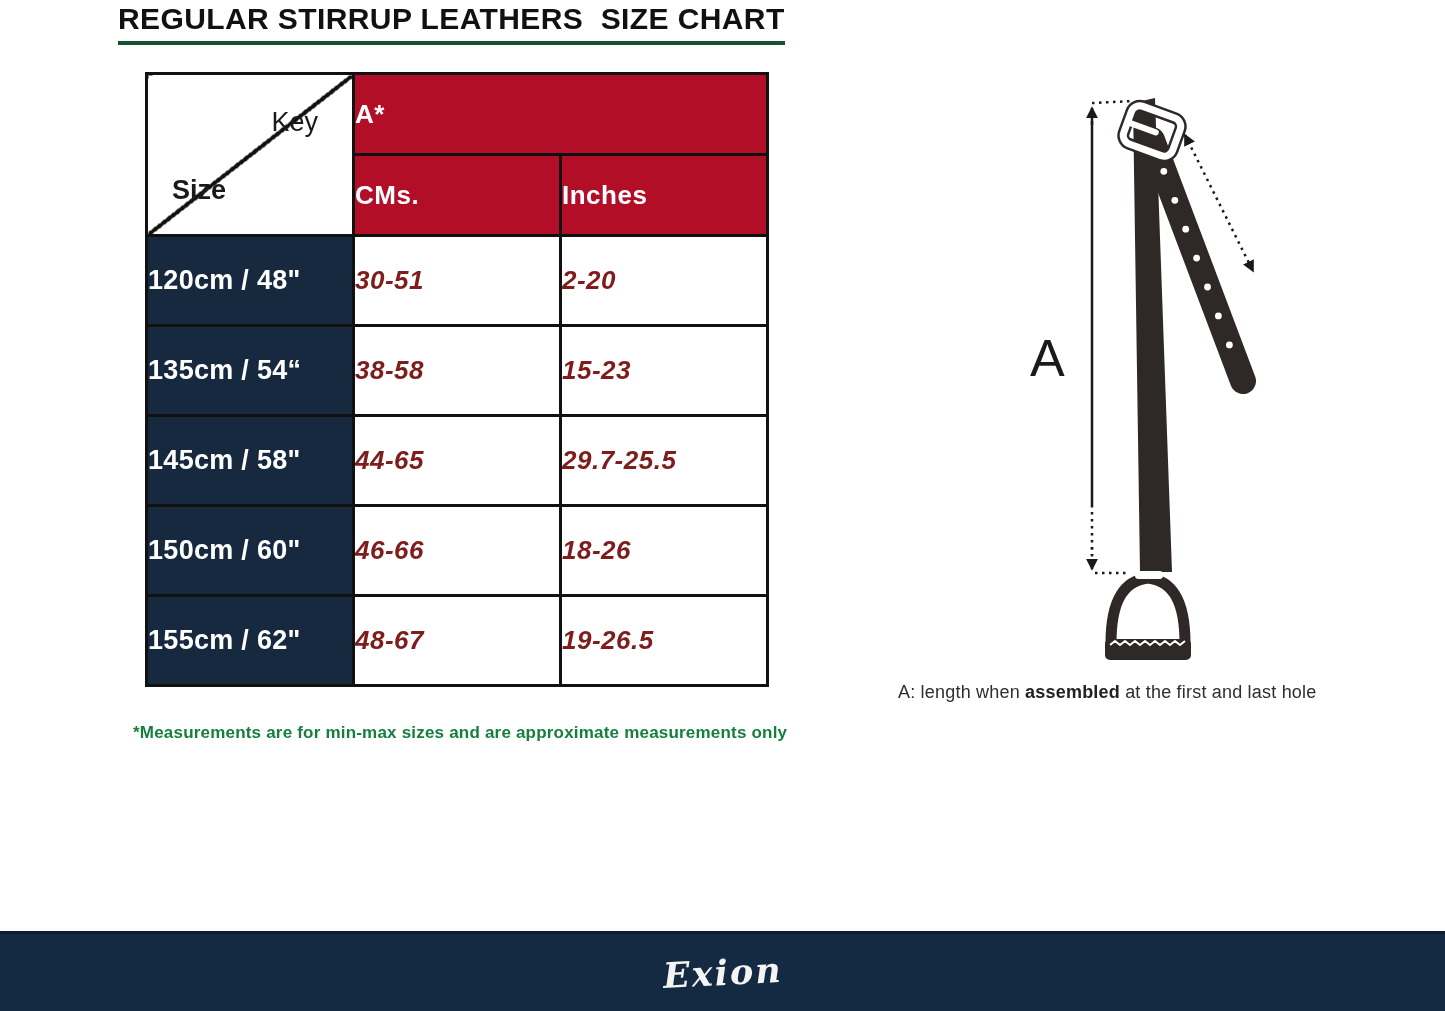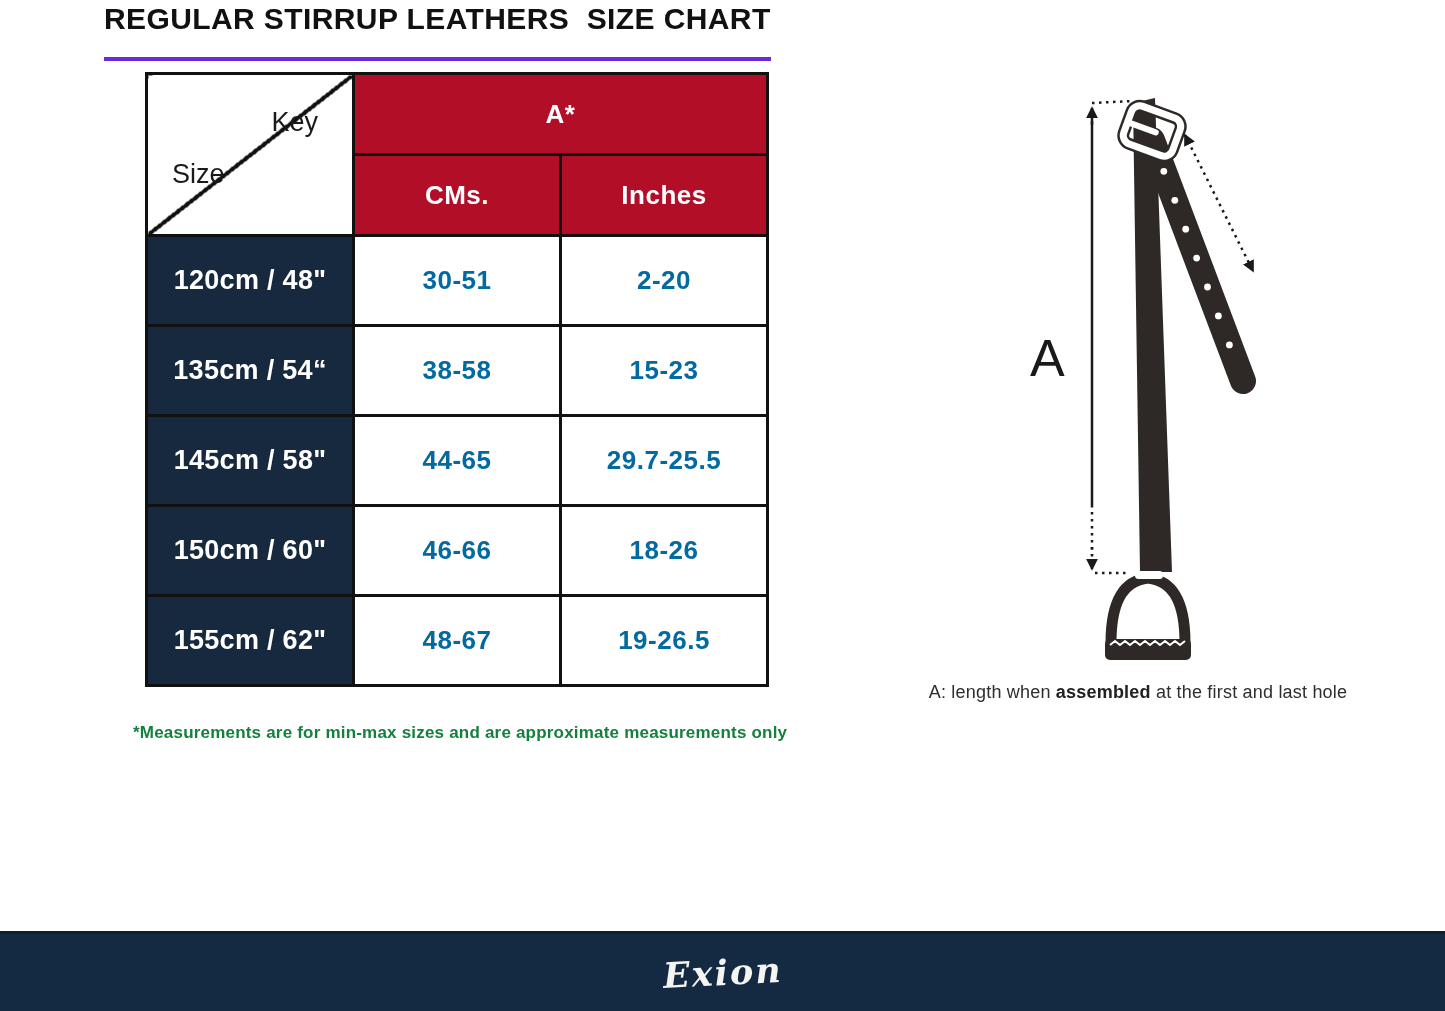--- a/index.html
+++ b/index.html
@@ -3,59 +3,59 @@
 <meta charset="utf-8">
 <style>
   * { margin:0; padding:0; box-sizing:border-box; }
   html,body { background:#ffffff; }
   #page {
     position:relative; width:1445px; height:1011px; background:#ffffff;
     font-family:"Liberation Sans", sans-serif; overflow:hidden;
   }
   
   #title {
-    position:absolute; left:104px; top:2px;
+    position:absolute; left:118px; top:2px;
     font-size:30px; font-weight:800; color:#111;
     letter-spacing:0.4px; white-space:pre;
-    border-bottom:4px solid #6d28d9; padding-bottom:21px;
+    border-bottom:4px solid #14532d; padding-bottom:5px;
   }
   
   table.size-chart {
     position:absolute; left:145px; top:72px;
     border-collapse:collapse; table-layout:fixed; width:621px;
   }
-  table.size-chart td, table.size-chart th { border:3px solid #111; text-align:center; vertical-align:middle; }
+  table.size-chart td, table.size-chart th { border:3px solid #111; text-align:left; vertical-align:middle; }
   col.c-size { width:207px; } col.c-cms { width:207px; } col.c-in { width:207px; }
   tr.hdr-row   { height:81px; }
   tr.data-row  { height:90px; }
   th.corner {
     position:relative; background:#fff;
     background-image:linear-gradient(to bottom right,
       transparent calc(50% - 2px), #111 calc(50% - 2px),
       #111 calc(50% + 2px), transparent calc(50% + 2px));
   }
   th.corner .key-label  { position:absolute; top:32px; right:34px; font-size:27px; font-weight:500; color:#1a1a1a; }
-  th.corner .size-label { position:absolute; bottom:44px; left:24px; font-size:27px; font-weight:400; color:#1a1a1a; }
+  th.corner .size-label { position:absolute; bottom:28px; left:24px; font-size:27px; font-weight:700; color:#1a1a1a; }
   th.red { background:#B20E28; color:#fff; font-size:26px; font-weight:700; letter-spacing:0.5px; }
   td.size-cell { background:#16293E; color:#fff; font-size:27px; font-weight:700; letter-spacing:0.3px; }
-  td.val-cell  { background:#fff; color:#0369a1; font-size:26px; font-weight:700; letter-spacing:0.5px; }
+  td.val-cell  { background:#fff; color:#7f1d1d; font-size:26px; font-weight:700; letter-spacing:0.5px;font-style:italic; }
   
   #footnote {
     position:absolute; left:133px; top:723px;
     font-size:17px; font-weight:700; color:#15803d; letter-spacing:0.2px;
   }
   
   #diagram { position:absolute; left:1015px; top:85px; width:300px; height:590px; }
   #diagram-a-label {
     position:absolute; left:1030px; top:328px;
     font-size:52px; font-weight:500; color:#1a1a1a;
   }
   #diagram-caption {
     position:absolute; left:898px; top:682px; width:480px;
-    text-align:center; font-size:18px; color:#2e2e2e; letter-spacing:0.2px;
+    font-size:18px; color:#2e2e2e; letter-spacing:0.2px;
   }
   #diagram-caption .b { font-weight:700; color:#222; }
   
   #footer {
     position:absolute; left:0; bottom:0; width:1445px; height:80px;
     background:#132A42; border-top:3px solid #0d1f33;
     display:flex; align-items:center; justify-content:center;
   }
   #brand {
     font-family:"DejaVu Serif", serif; font-style:italic; font-weight:bold;

